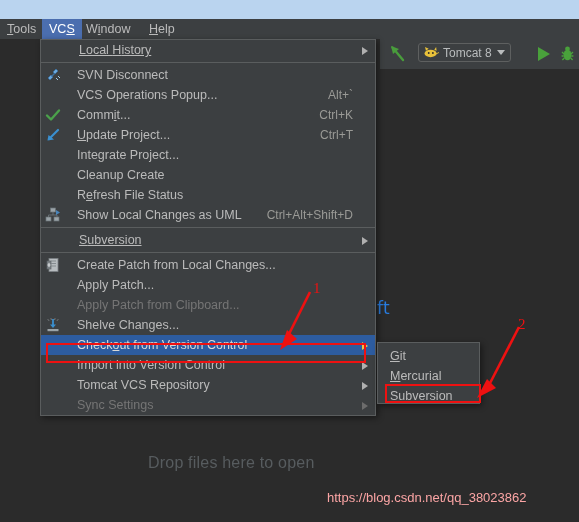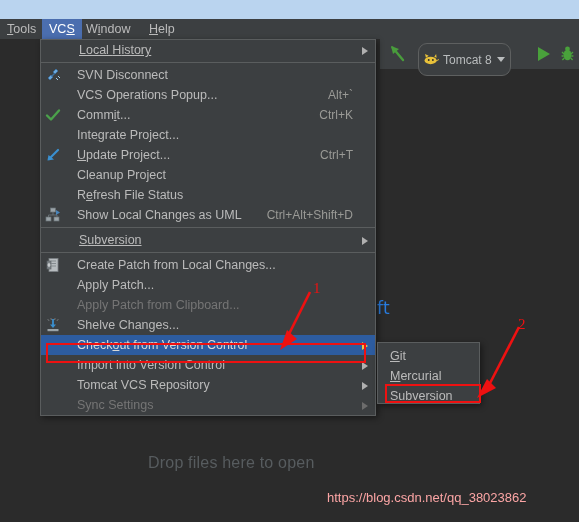--- a/index.html
+++ b/index.html
@@ -32,22 +32,22 @@
   }
   .drop-text{
     position:absolute;left:148px;top:415px;color:#575c5f;
     font-size:16px;letter-spacing:.2px;white-space:nowrap;
   }
 
   
   .toolbar{position:absolute;left:380px;top:39px;width:199px;height:30px;background:#3c3f41;}
   .tb-arrow{position:absolute;left:9px;top:5px;width:20px;height:20px;}
   .runcfg{
-    position:absolute;left:38px;top:4px;height:33px;
-    border:1px solid #5e6060;border-radius:9px;background:#3c3f41;
+    position:absolute;left:38px;top:4px;height:19px;
+    border:1px solid #5e6060;border-radius:3px;background:#3c3f41;
     display:flex;align-items:center;padding:0 5px;box-sizing:border-box;
   }
   .runcfg .cat{width:15px;height:13px;margin-right:4px;}
   .runcfg .lbl{color:#b9bcbd;font-size:12px;margin-right:5px;white-space:nowrap;}
   .runcfg .chev{width:0;height:0;border-left:4px solid transparent;border-right:4px solid transparent;border-top:5px solid #b9bcbd;}
   .tb-run{position:absolute;left:158px;top:8px;width:0;height:0;border-top:7px solid transparent;border-bottom:7px solid transparent;border-left:12px solid #49a13b;}
   .tb-debug{position:absolute;left:180px;top:6px;width:15px;height:17px;}
 
   
   .menu{
@@ -165,32 +165,32 @@
         <span class="sc">Alt+`</span>
       </div>
       <div class="row">
         <span class="ico"><svg viewBox="0 0 16 16">
             <path d="M2 8.5 L6 12.5 L14 3.5" stroke="#4ba14b" stroke-width="2.4" fill="none" stroke-linecap="round" stroke-linejoin="round"></path>
           </svg></span>
         <span class="txt">Comm<u>i</u>t...</span>
         <span class="sc">Ctrl+K</span>
       </div>
       <div class="row">
-        <span class="txt">Inte<u>g</u>rate Project...</span>
-      </div>
-      <div class="row">
         <span class="ico"><svg viewBox="0 0 16 16">
             <path d="M13 3 L4 12" stroke="#3a90d0" stroke-width="2.2" stroke-linecap="round"></path>
             <path d="M2.5 13.5 L3.5 8 L9 12.5 Z" fill="#3a90d0"></path>
           </svg></span>
         <span class="txt"><u>U</u>pdate Project...</span>
         <span class="sc">Ctrl+T</span>
       </div>
       <div class="row">
-        <span class="txt">Cleanup Project</span>
+        <span class="txt">Inte<u>g</u>rate Project...</span>
+      </div>
+      <div class="row">
+        <span class="txt">Cleanup Create</span>
       </div>
       <div class="row">
         <span class="txt">R<u>e</u>fresh File Status</span>
       </div>
       <div class="row">
         <span class="ico"><svg viewBox="0 0 16 16">
             <rect x="5.5" y="1" width="5" height="4" fill="#9aa3a8" stroke="#6c7478" stroke-width=".7"></rect>
             <rect x="1" y="10" width="5" height="4" fill="#9aa3a8" stroke="#6c7478" stroke-width=".7"></rect>
             <rect x="9" y="10" width="5" height="4" fill="#9aa3a8" stroke="#6c7478" stroke-width=".7"></rect>
             <path d="M8 5 L8 8 M3.5 10 L3.5 8 L12 8 L12 10" stroke="#6c7478" stroke-width=".9" fill="none"></path>

